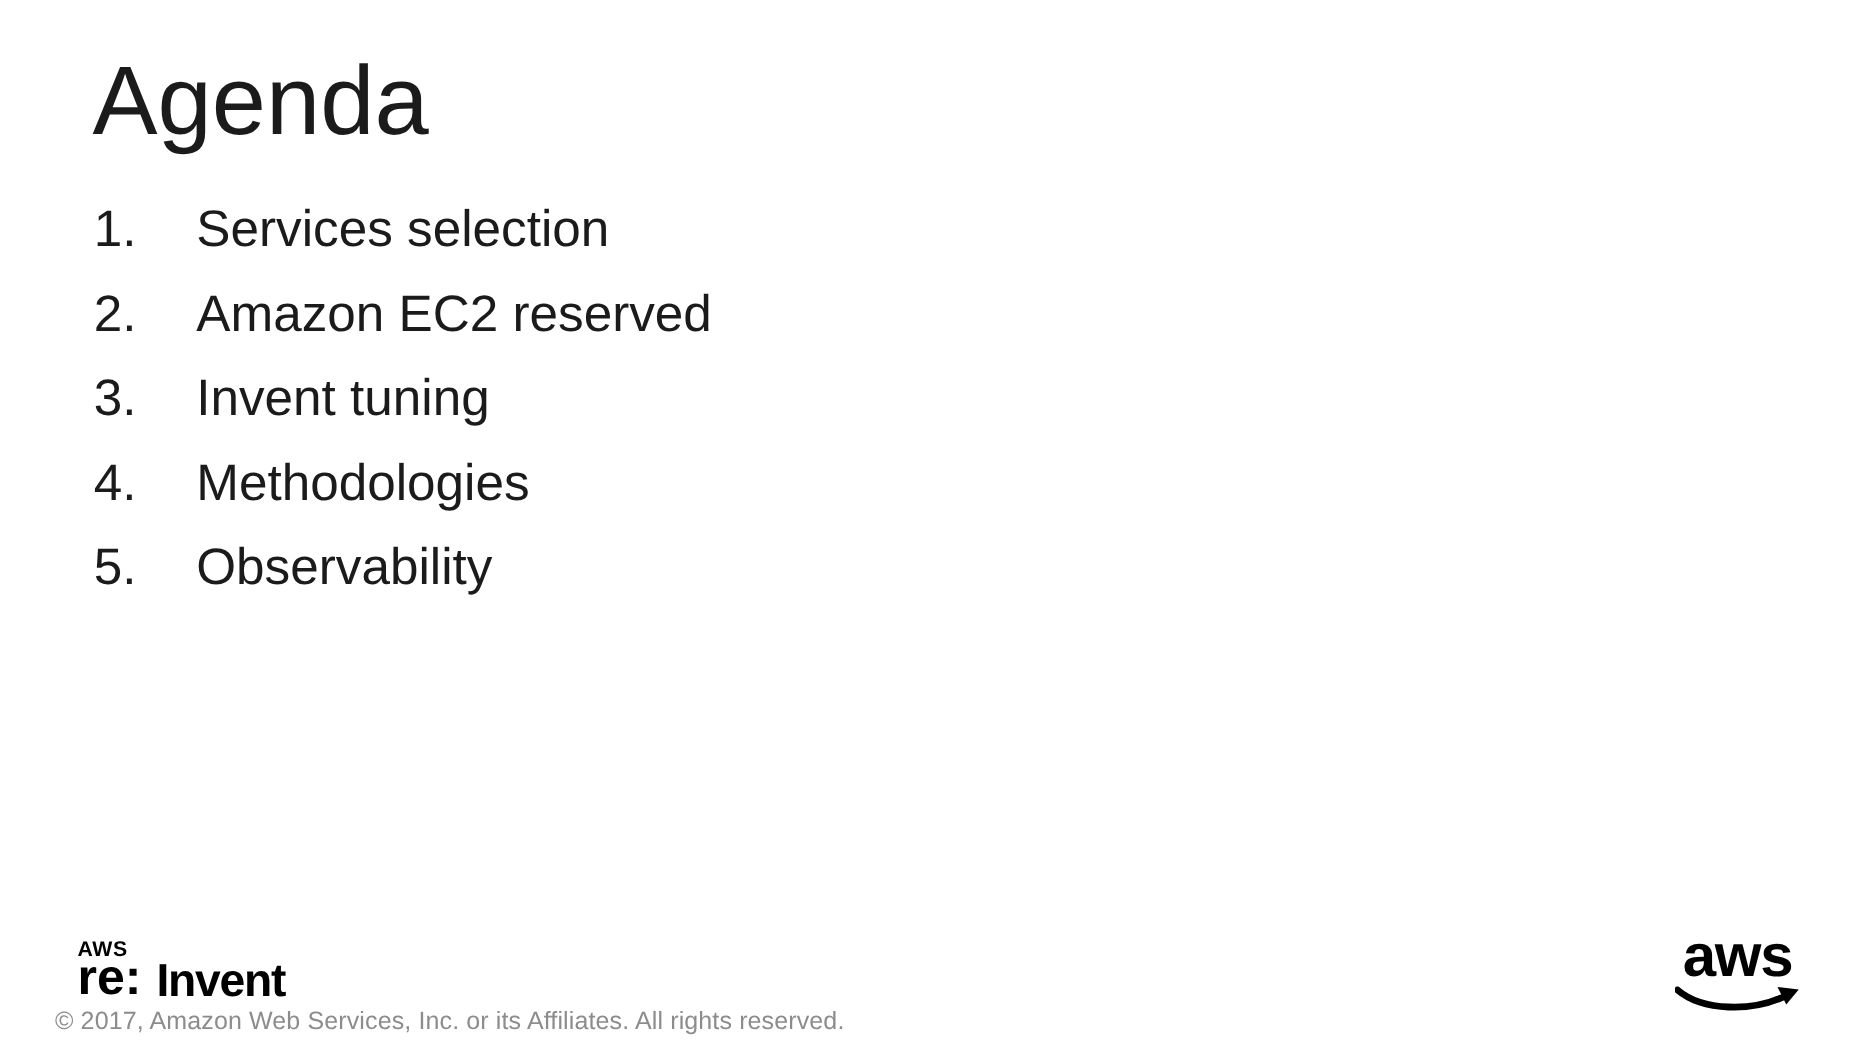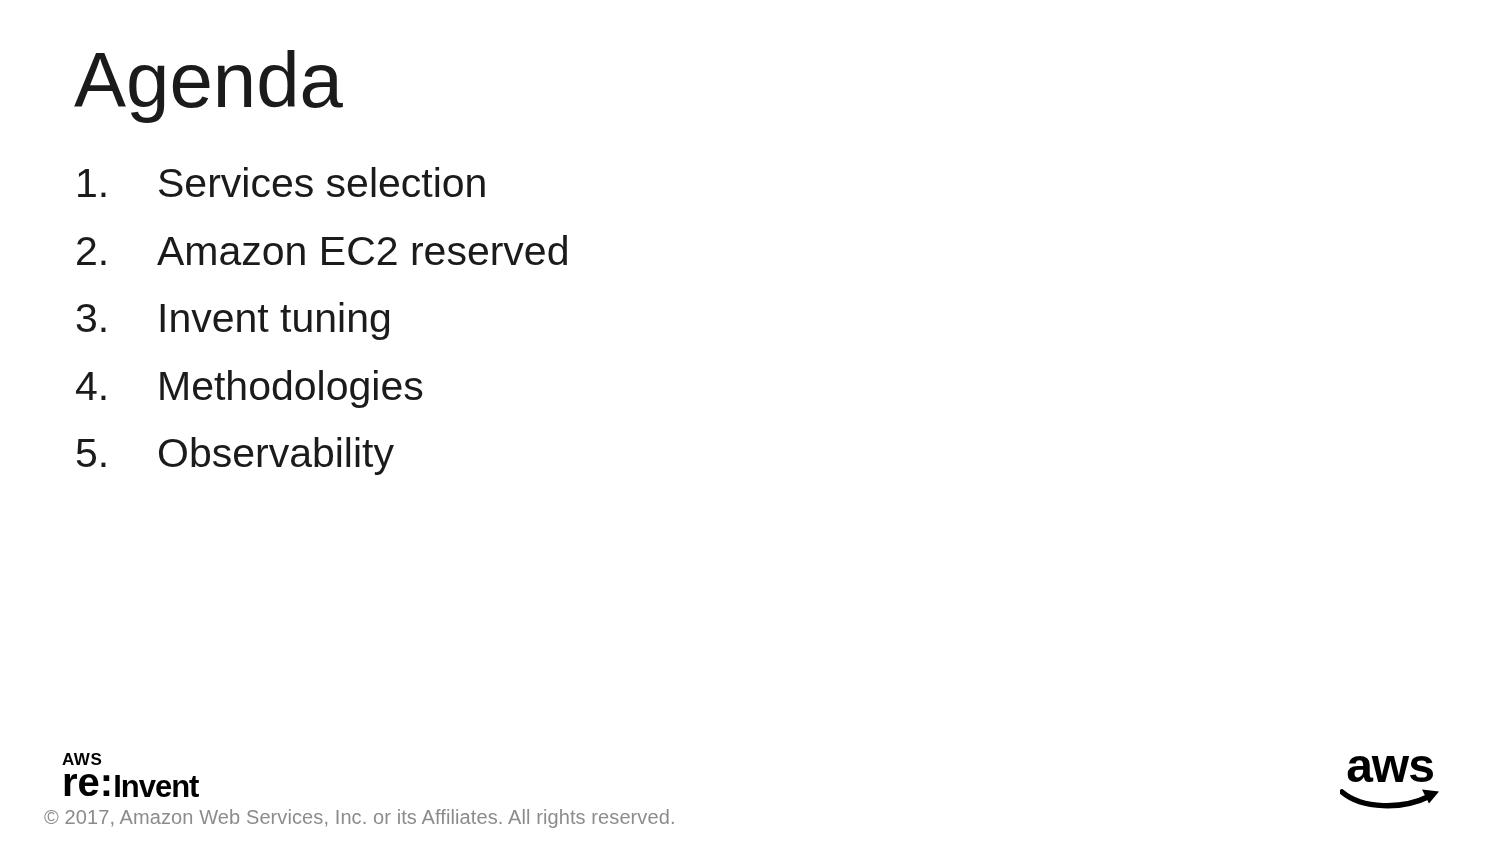--- a/index.html
+++ b/index.html
@@ -72,24 +72,24 @@
     letter-spacing: 0.5px;
   }
 
   .reinvent-re {
     font-size: 40px;
     font-weight: 700;
     line-height: 0.78;
   }
 
   .reinvent-invent {
-    font-size: 31px;
+    font-size: 37px;
     font-weight: 700;
     line-height: 0.72;
-    margin-left: 0px;
+    margin-left: 12px;
     letter-spacing: -1px;
   }
 
   .copyright {
     position: absolute;
     left: 44px;
     top: 806px;
     font-size: 20px;
     color: #8c8c8c;
     letter-spacing: 0.1px;

